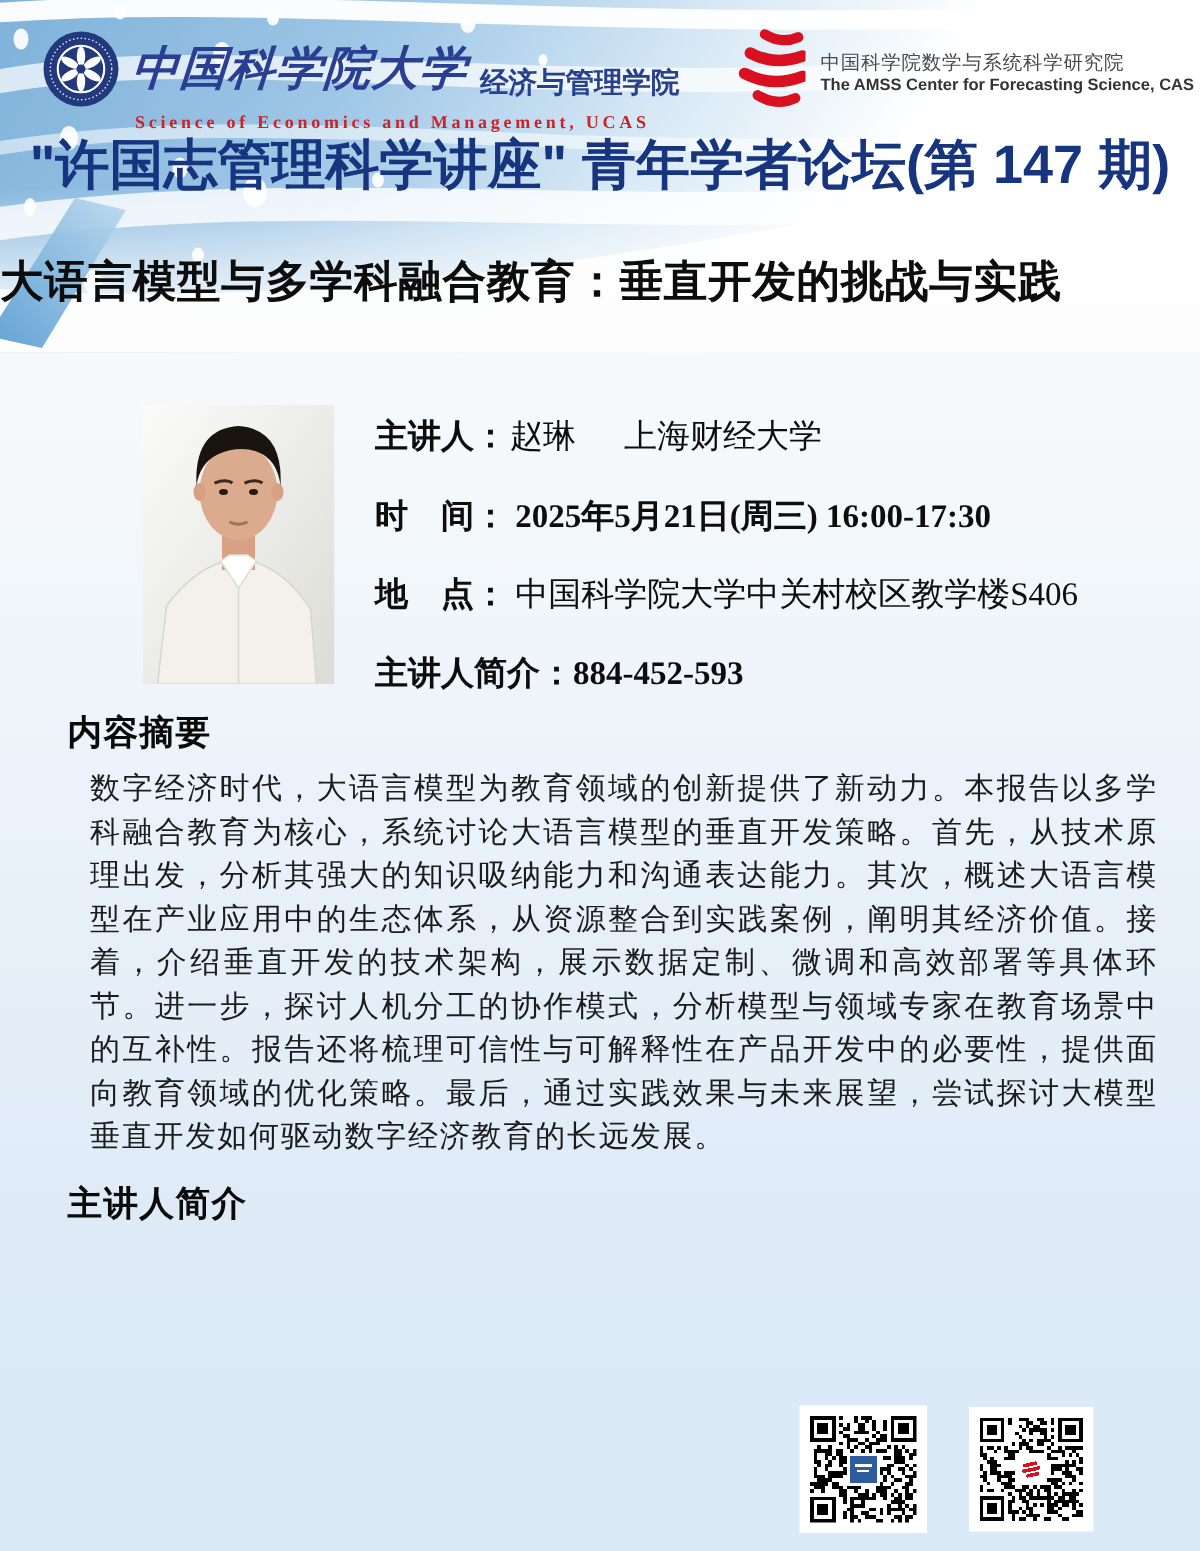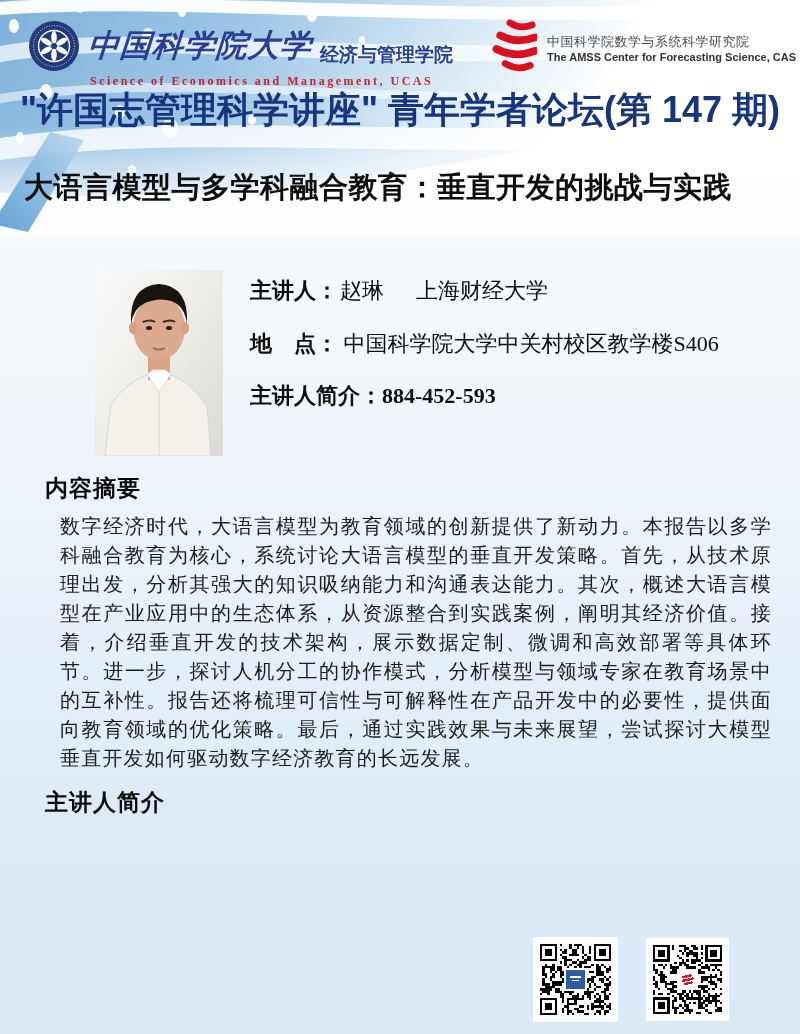--- a/index.html
+++ b/index.html
@@ -34,21 +34,21 @@
   .center-en{font-family:"Liberation Sans", sans-serif;font-size:11px;font-weight:bold;color:#333;white-space:nowrap;}
   
   .forum-title{
     position:absolute;top:86px;left:0;width:800px;text-align:center;
     font-family:"Liberation Sans", sans-serif;font-weight:bold;
     font-size:36px;color:#17357e;letter-spacing:0px;white-space:nowrap;
   }
   .lecture-title{
     position:absolute;top:168px;left:0;width:668px;text-align:left;
     font-family:"Liberation Serif", serif;font-weight:bold;
-    font-size:29px;color:#0d0d0d;letter-spacing:.5px;white-space:nowrap;margin-left:24px;
+    font-size:29px;color:#0d0d0d;letter-spacing:.5px;white-space:nowrap;
   }
   
   .photo{position:absolute;top:270px;left:95px;width:128px;height:186px;}
   .photo svg{display:block;width:100%;height:100%;}
   .info{position:absolute;top:276px;left:250px;width:520px;}
   .info .line{height:52.5px;font-size:22px;color:#0d0d0d;white-space:nowrap;}
   .info .lbl{font-weight:bold;}
   .info .val-b{font-weight:bold;}
   .info .name{margin-left:2px;}
   .info .affil{margin-left:32px;}
@@ -180,20 +180,23 @@
       <path d="M68,52 q8,-3 12,0" stroke="#3a2a20" stroke-width="2" fill="none"></path>
       <ellipse cx="54" cy="58" rx="3" ry="2" fill="#26190f"></ellipse>
       <ellipse cx="74" cy="58" rx="3" ry="2" fill="#26190f"></ellipse>
       <path d="M58,78 q6,3 12,0" stroke="#a5705a" stroke-width="2" fill="none"></path>
     </svg>
   </div>
 
   <div class="info">
     <div class="line">
       <span class="lbl">主讲人：</span><span class="name">赵琳</span><span class="affil">上海财经大学</span>
+    </div>
+    <div class="line">
+      <span class="lbl">时　间：</span> <span class="val-b">2025年5月21日(周三) 16:00-17:30</span>
     </div>
     <div class="line">
       <span class="lbl">地　点：</span> <span>中国科学院大学中关村校区教学楼S406</span>
     </div>
     <div class="line">
       <span class="lbl">主讲人简介：</span><span class="val-b">884-452-593</span>
     </div>
   </div>
 
   <div class="sec-head abstract-head">内容摘要</div>

